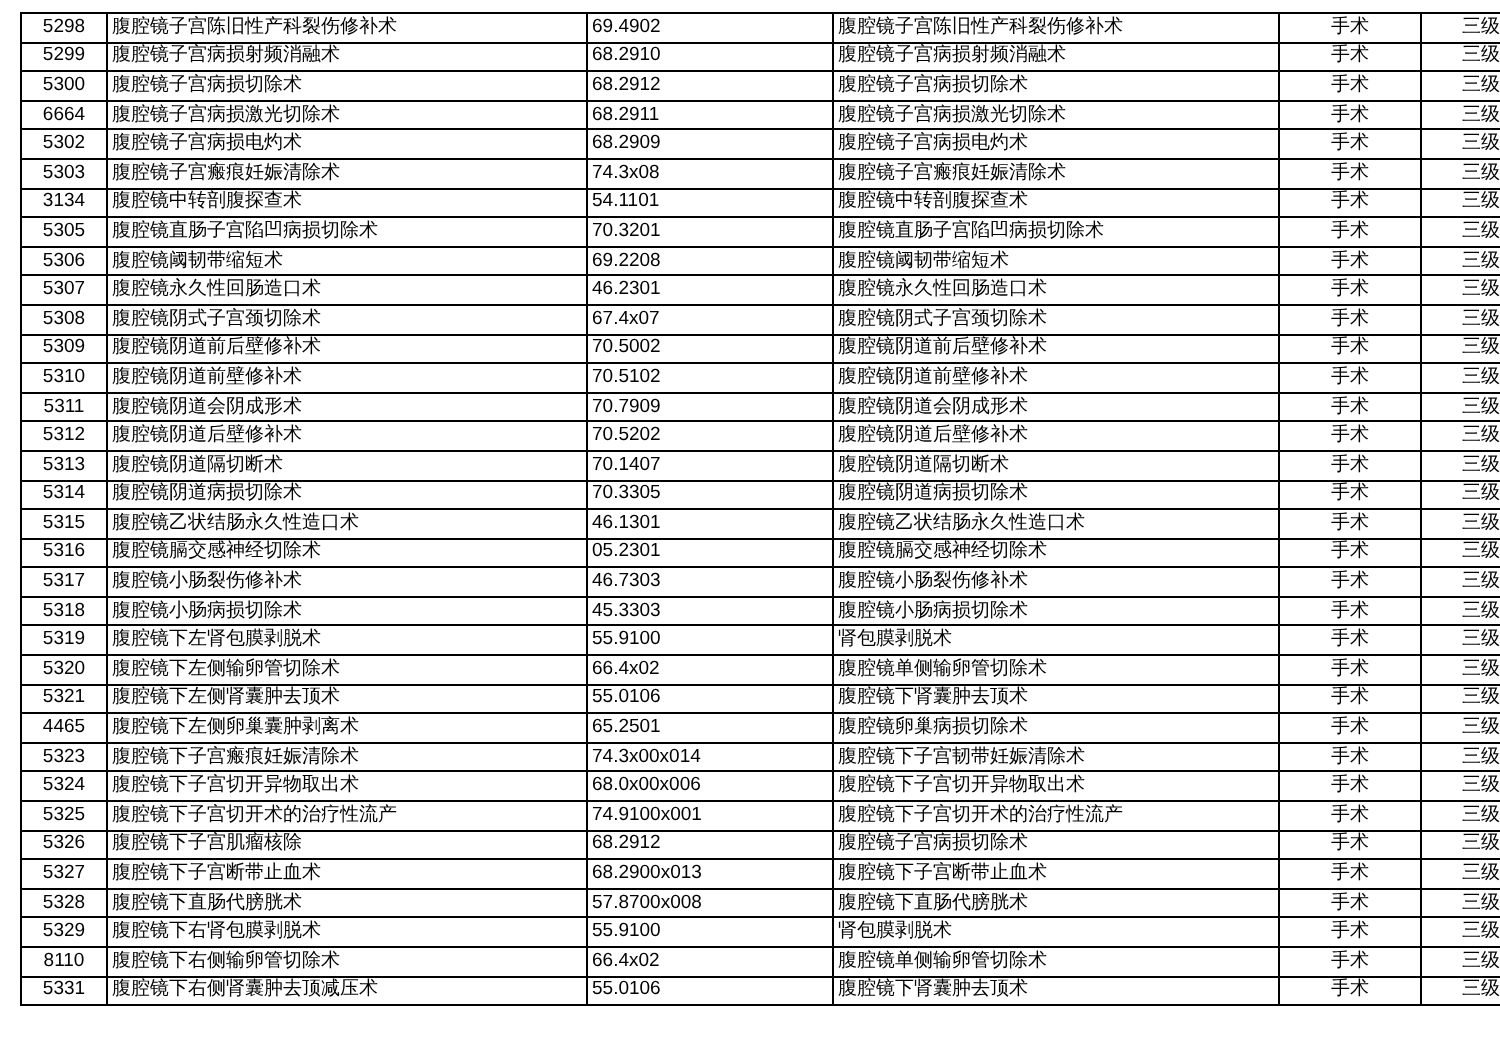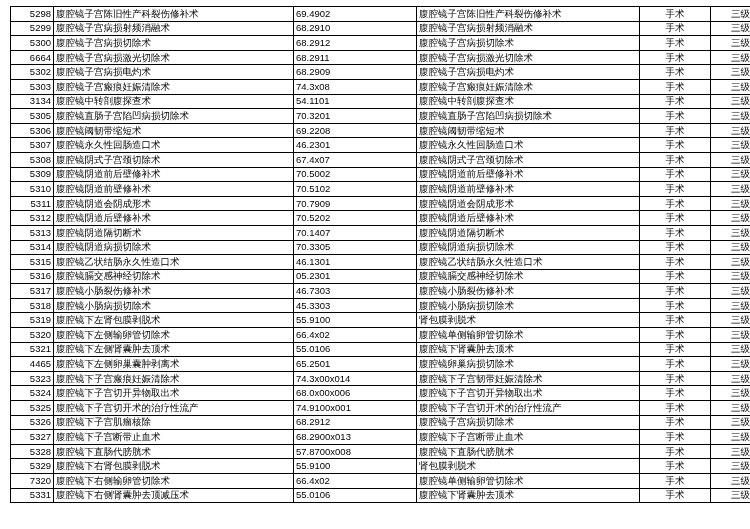--- a/index.html
+++ b/index.html
@@ -31,21 +31,21 @@
     font-size: 9.5px;
     line-height: 12px;
     height: 13.6px;
     padding: 0 2px;
     vertical-align: middle;
     white-space: nowrap;
     overflow: hidden;
   }
   td.c-code {
     width: 38px;
-    text-align: right;
+    text-align: center;
     padding-left: 4px;
   }
   td.c-name {
     width: 235px;
     text-align: left;
     padding-left: 4px;
   }
   td.c-num {
     width: 118px;
     text-align: left;
@@ -321,21 +321,21 @@
         </tr>
         <tr>
           <td class="c-code">5329</td>
           <td class="c-name">腹腔镜下右肾包膜剥脱术</td>
           <td class="c-num">55.9100</td>
           <td class="c-name2">肾包膜剥脱术</td>
           <td class="c-type">手术</td>
           <td class="c-level">三级</td>
         </tr>
         <tr>
-          <td class="c-code">7320</td>
+          <td class="c-code">8110</td>
           <td class="c-name">腹腔镜下右侧输卵管切除术</td>
           <td class="c-num">66.4x02</td>
           <td class="c-name2">腹腔镜单侧输卵管切除术</td>
           <td class="c-type">手术</td>
           <td class="c-level">三级</td>
         </tr>
         <tr>
           <td class="c-code">5331</td>
           <td class="c-name">腹腔镜下右侧肾囊肿去顶减压术</td>
           <td class="c-num">55.0106</td>

